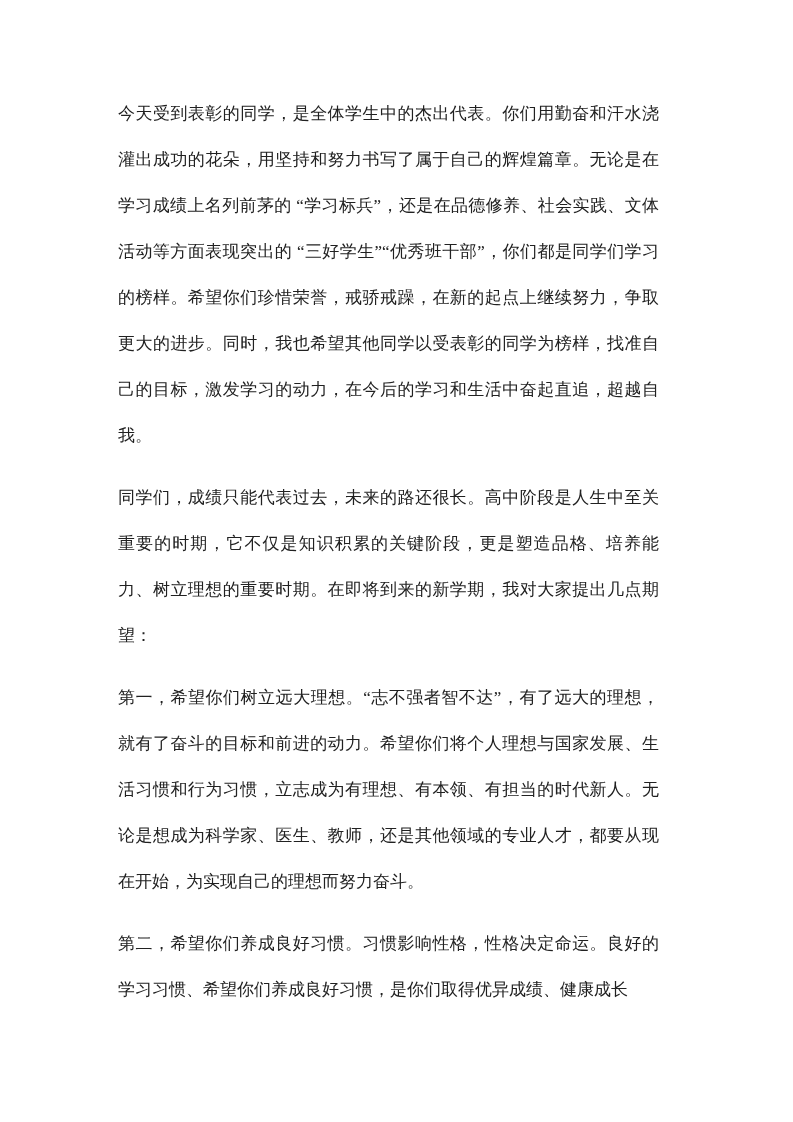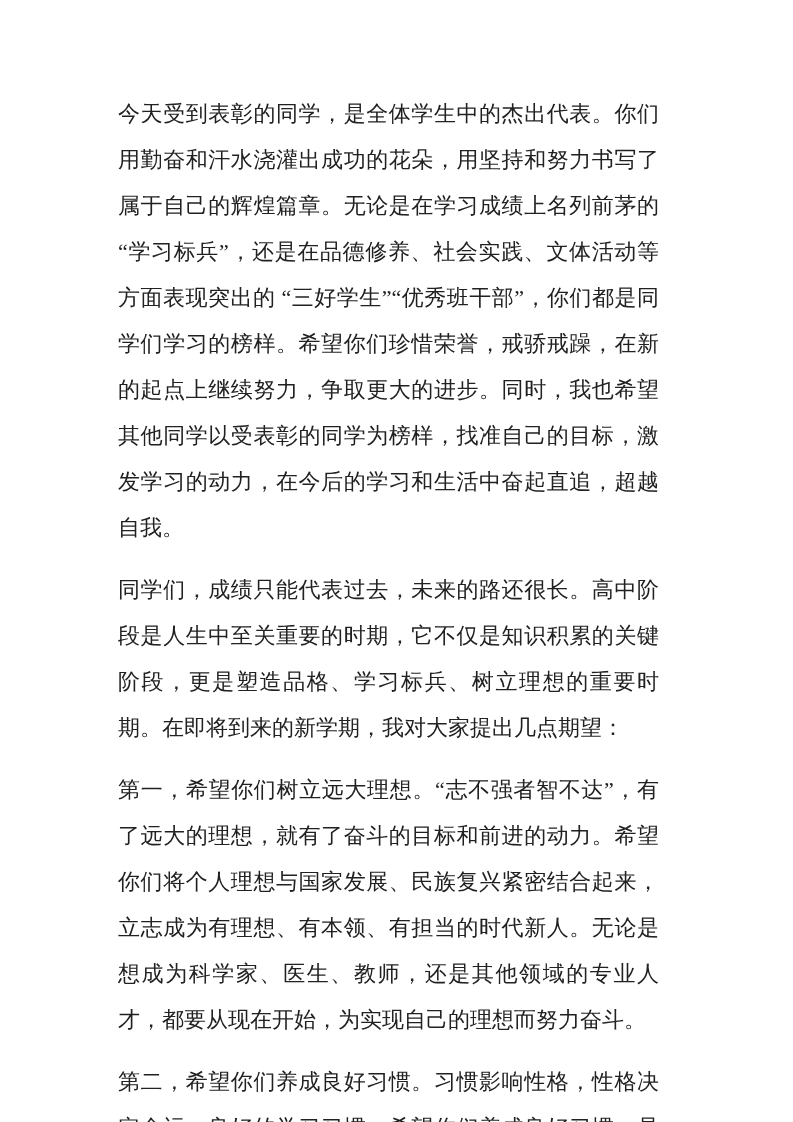--- a/index.html
+++ b/index.html
@@ -15,29 +15,29 @@
   .page {
     width: 793px;
     height: 1122px;
     box-sizing: border-box;
     padding: 91px 118px 0 118px;
     background: #ffffff;
   }
   .page p {
     margin: 0 16px 16px 0;
     font-family: "Liberation Serif", "DejaVu Serif", serif;
-    font-size: 22px;
+    font-size: 17px;
     line-height: 46px;
     color: #212121;
     text-align: justify;
     text-justify: inter-ideograph;
     word-break: break-all;
   }
 </style>
 </head>
 <body>
 
 <div class="page">
   <p>今天受到表彰的同学，是全体学生中的杰出代表。你们用勤奋和汗水浇灌出成功的花朵，用坚持和努力书写了属于自己的辉煌篇章。无论是在学习成绩上名列前茅的 “学习标兵”，还是在品德修养、社会实践、文体活动等方面表现突出的 “三好学生”“优秀班干部”，你们都是同学们学习的榜样。希望你们珍惜荣誉，戒骄戒躁，在新的起点上继续努力，争取更大的进步。同时，我也希望其他同学以受表彰的同学为榜样，找准自己的目标，激发学习的动力，在今后的学习和生活中奋起直追，超越自我。</p>
-  <p>同学们，成绩只能代表过去，未来的路还很长。高中阶段是人生中至关重要的时期，它不仅是知识积累的关键阶段，更是塑造品格、学习标兵、树立理想的重要时期。在即将到来的新学期，我对大家提出几点期望：</p>
-  <p>第一，希望你们树立远大理想。“志不强者智不达”，有了远大的理想，就有了奋斗的目标和前进的动力。希望你们将个人理想与国家发展、民族复兴紧密结合起来，立志成为有理想、有本领、有担当的时代新人。无论是想成为科学家、医生、教师，还是其他领域的专业人才，都要从现在开始，为实现自己的理想而努力奋斗。</p>
+  <p>同学们，成绩只能代表过去，未来的路还很长。高中阶段是人生中至关重要的时期，它不仅是知识积累的关键阶段，更是塑造品格、培养能力、树立理想的重要时期。在即将到来的新学期，我对大家提出几点期望：</p>
+  <p>第一，希望你们树立远大理想。“志不强者智不达”，有了远大的理想，就有了奋斗的目标和前进的动力。希望你们将个人理想与国家发展、生活习惯和行为习惯，立志成为有理想、有本领、有担当的时代新人。无论是想成为科学家、医生、教师，还是其他领域的专业人才，都要从现在开始，为实现自己的理想而努力奋斗。</p>
   <p>第二，希望你们养成良好习惯。习惯影响性格，性格决定命运。良好的学习习惯、希望你们养成良好习惯，是你们取得优异成绩、健康成长</p>
 </div>
 
 </body></html>

